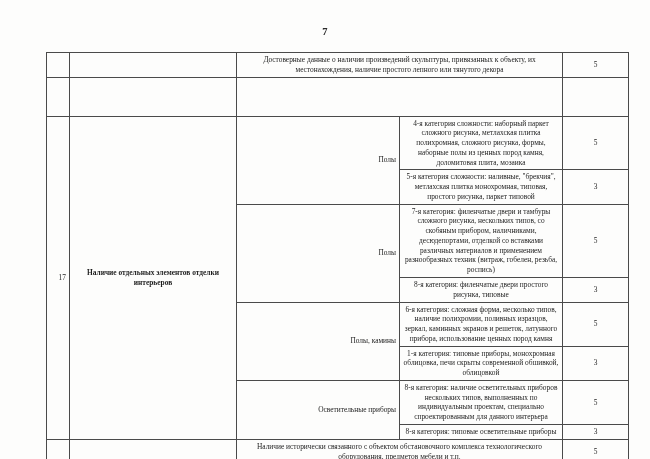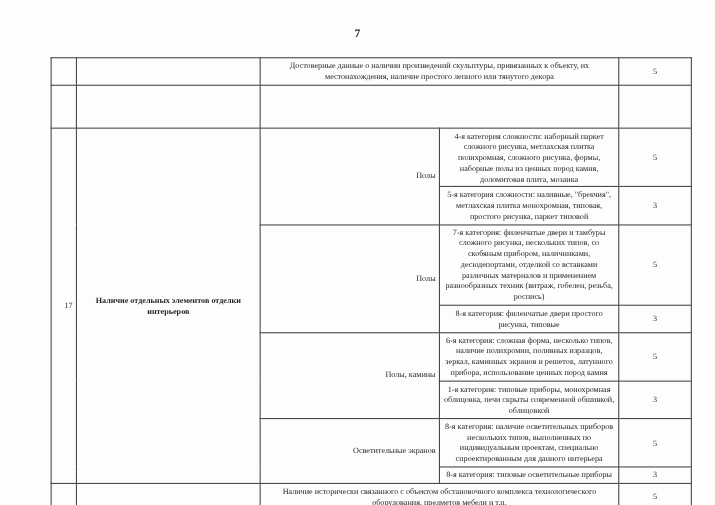--- a/index.html
+++ b/index.html
@@ -155,21 +155,21 @@
           <td class="col-desc">6-я категория: сложная форма, несколько типов, наличие полихромии, поливных изразцов, зеркал, каминных экранов и решеток, латунного прибора, использование ценных пород камня</td>
           <td class="col-score">5</td>
         </tr>
 
         <tr>
           <td class="col-desc">1-я категория: типовые приборы, монохромная облицовка, печи скрыты современной обшивкой, облицовкой</td>
           <td class="col-score">3</td>
         </tr>
 
         <tr>
-          <td class="col-sub" rowspan="2">Осветительные экранов</td>
+          <td class="col-sub" rowspan="2">Осветительные приборы</td>
           <td class="col-desc">8-я категория: наличие осветительных приборов нескольких типов, выполненных по индивидуальным проектам, специально спроектированным для данного интерьера</td>
           <td class="col-score">5</td>
         </tr>
 
         <tr>
           <td class="col-desc">8-я категория: типовые осветительные приборы</td>
           <td class="col-score score-mid">3</td>
         </tr>
 
         <tr>

